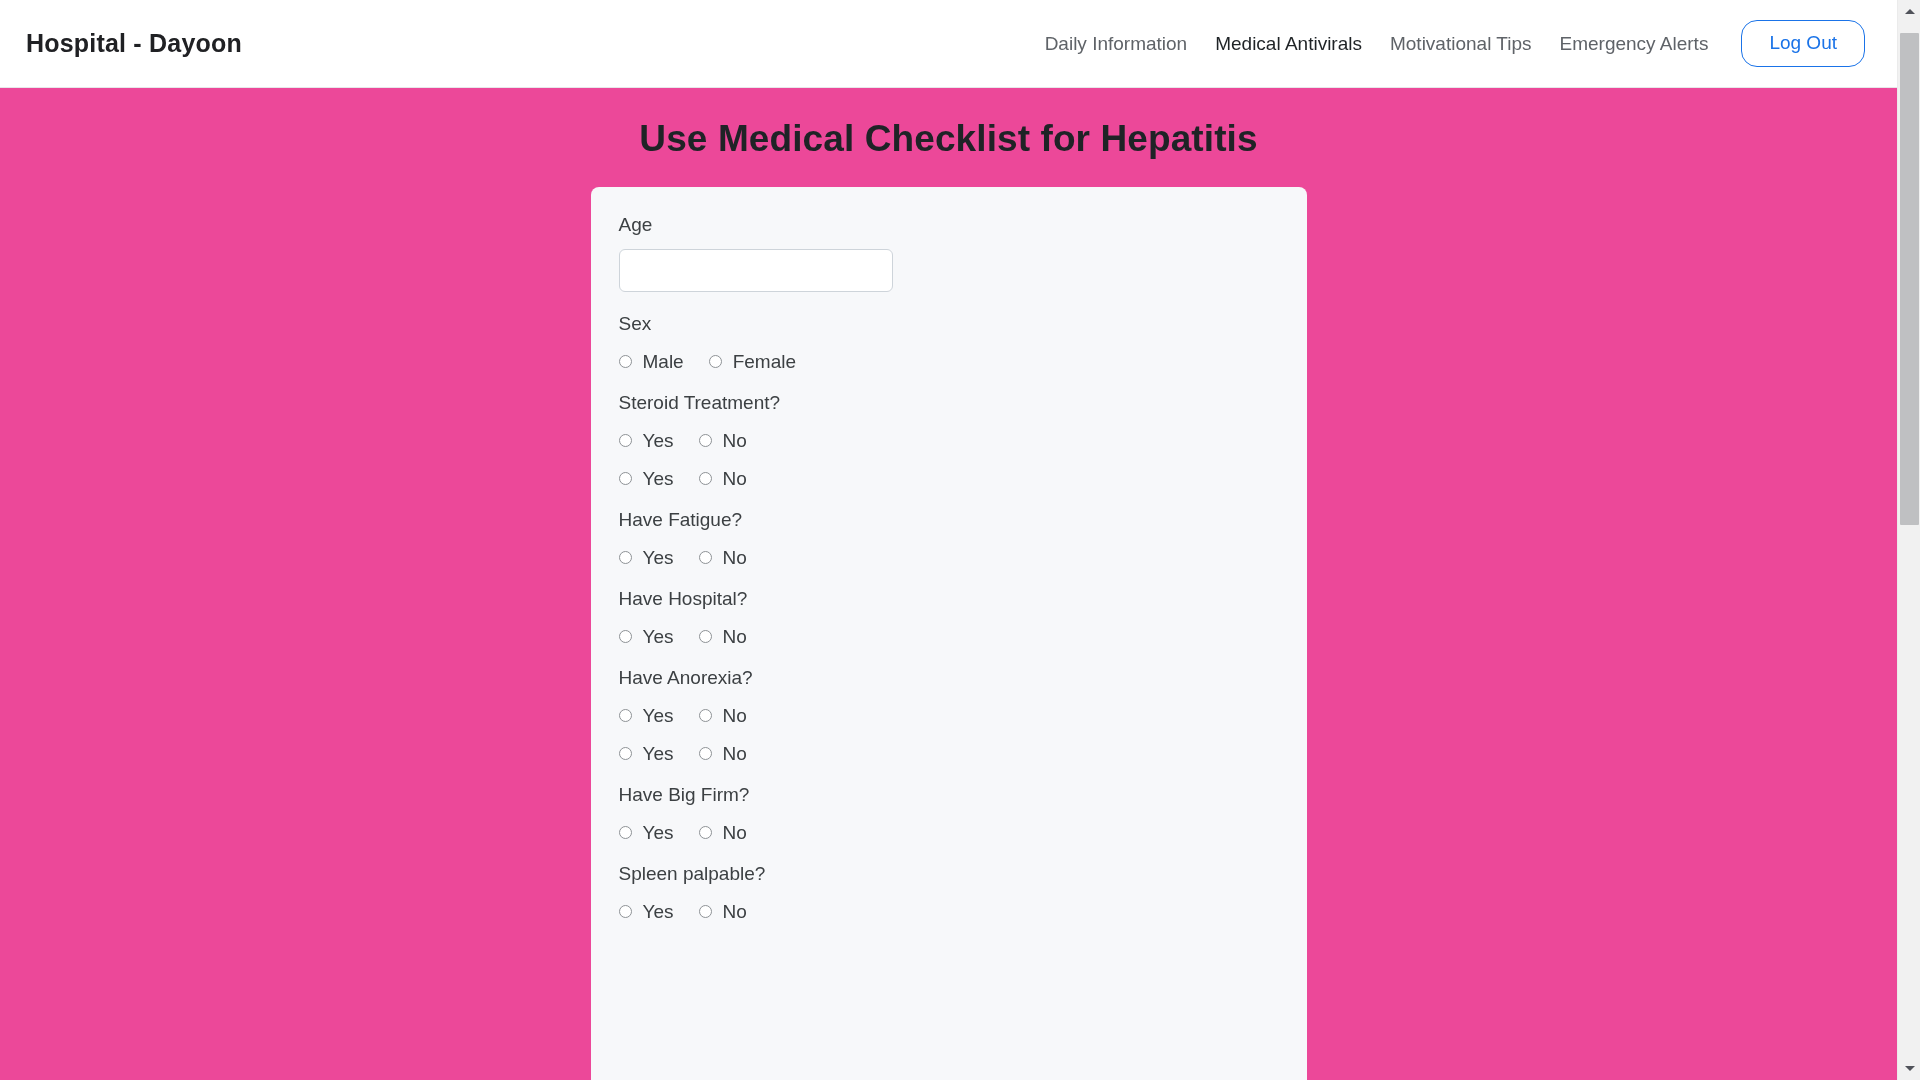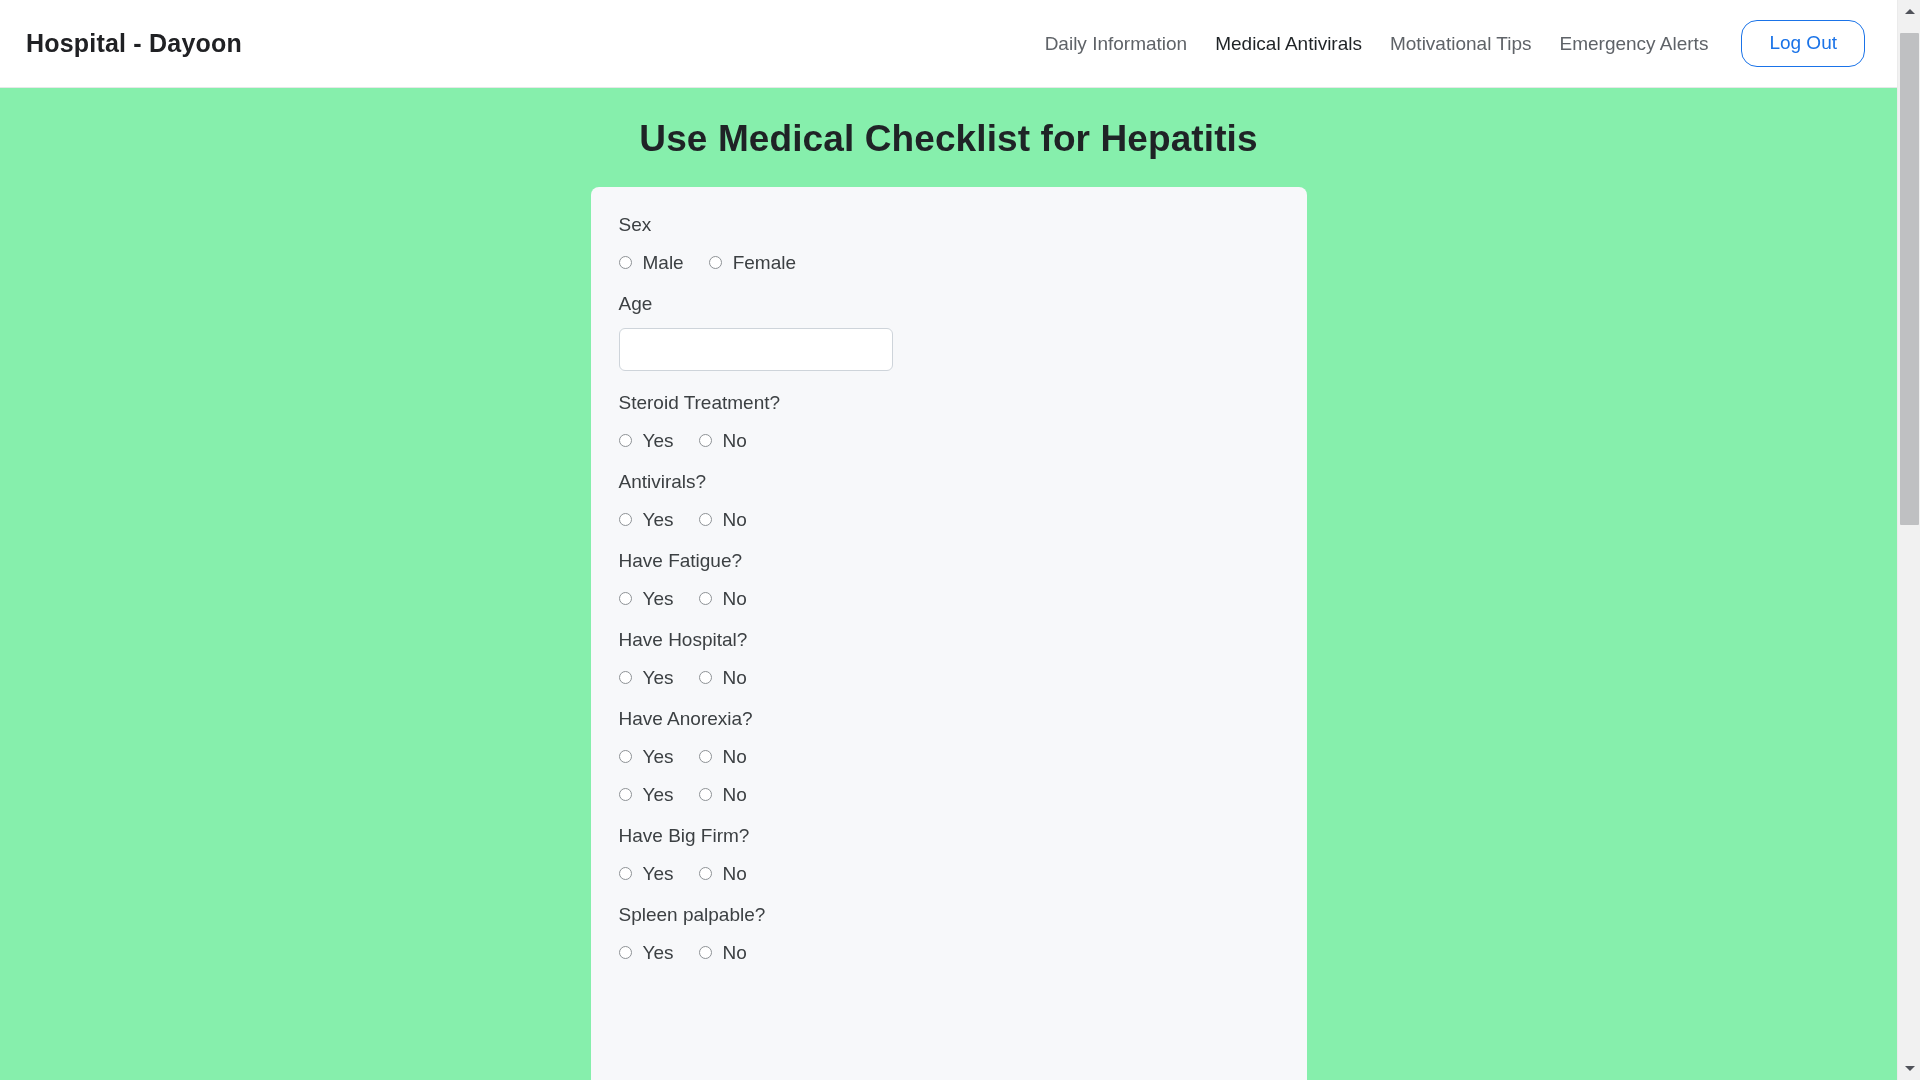--- a/index.html
+++ b/index.html
@@ -19,21 +19,21 @@
     height: 1080px;
     background: #ffffff;
   }
 
   
   #viewport {
     position: absolute;
     left: 0; top: 0;
     width: 1897px;
     height: 1080px;
-    background: #86efac;
+    background: #ec4899;
     overflow: hidden;
   }
 
   
   .navbar {
     position: relative;
     height: 88px;
     background: #ffffff;
     border-bottom: 1px solid #e7e7e9;
     display: flex;
@@ -214,54 +214,53 @@
         <a class="nav-link" href="#">Emergency Alerts</a>
         <button class="logout-btn">Log Out</button>
       </div>
     </div>
 
     <h1 class="page-title">Use Medical Checklist for Hepatitis</h1>
 
     <div class="form-panel">
 
       <div class="field-group">
-        <div class="field-label">Sex</div>
-        <div class="radio-row">
-          <label class="radio-opt">
-            <span class="radio-dot"></span>
-            <span class="radio-label">Male</span>
-          </label>
-          <label class="radio-opt">
-            <span class="radio-dot"></span>
-            <span class="radio-label">Female</span>
-          </label>
-        </div>
-      </div>
-
-      <div class="field-group">
         <div class="field-label">Age</div>
         <input class="text-input" type="text" placeholder="" style="">
       </div>
 
       <div class="field-group">
+        <div class="field-label">Sex</div>
+        <div class="radio-row">
+          <label class="radio-opt">
+            <span class="radio-dot"></span>
+            <span class="radio-label">Male</span>
+          </label>
+          <label class="radio-opt">
+            <span class="radio-dot"></span>
+            <span class="radio-label">Female</span>
+          </label>
+        </div>
+      </div>
+
+      <div class="field-group">
         <div class="field-label">Steroid Treatment?</div>
         <div class="radio-row">
           <label class="radio-opt">
             <span class="radio-dot"></span>
             <span class="radio-label">Yes</span>
           </label>
           <label class="radio-opt">
             <span class="radio-dot"></span>
             <span class="radio-label">No</span>
           </label>
         </div>
       </div>
 
       <div class="field-group">
-        <div class="field-label">Antivirals?</div>
         <div class="radio-row">
           <label class="radio-opt">
             <span class="radio-dot"></span>
             <span class="radio-label">Yes</span>
           </label>
           <label class="radio-opt">
             <span class="radio-dot"></span>
             <span class="radio-label">No</span>
           </label>
         </div>

